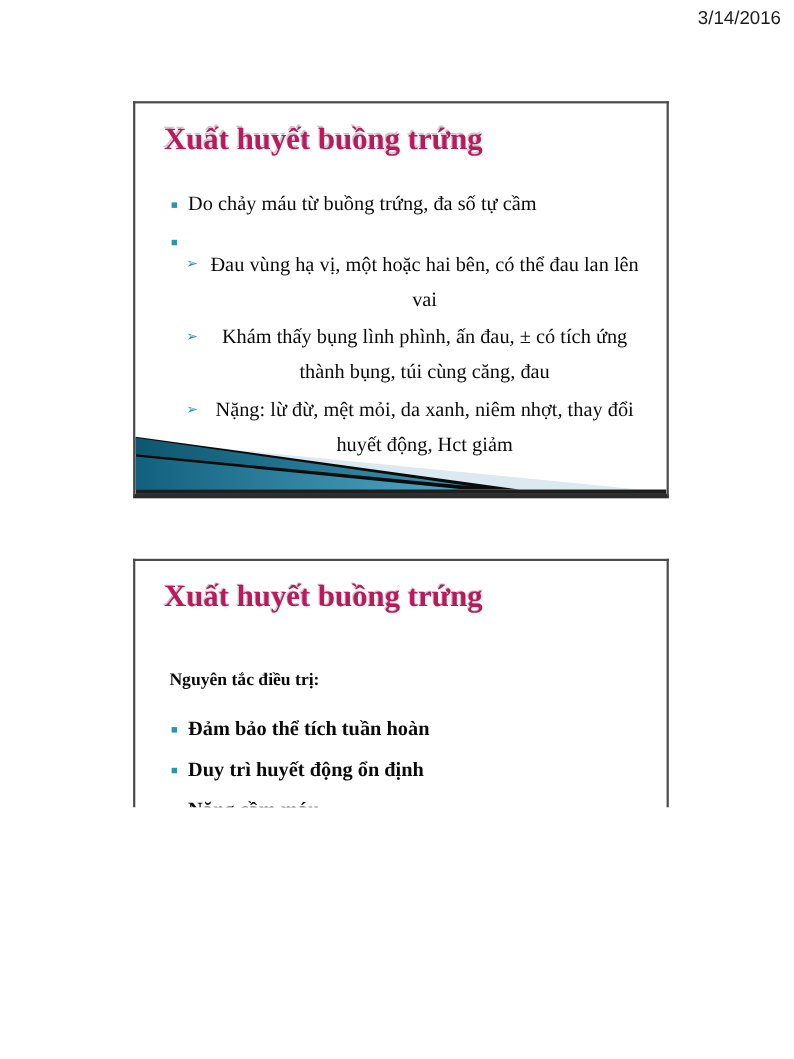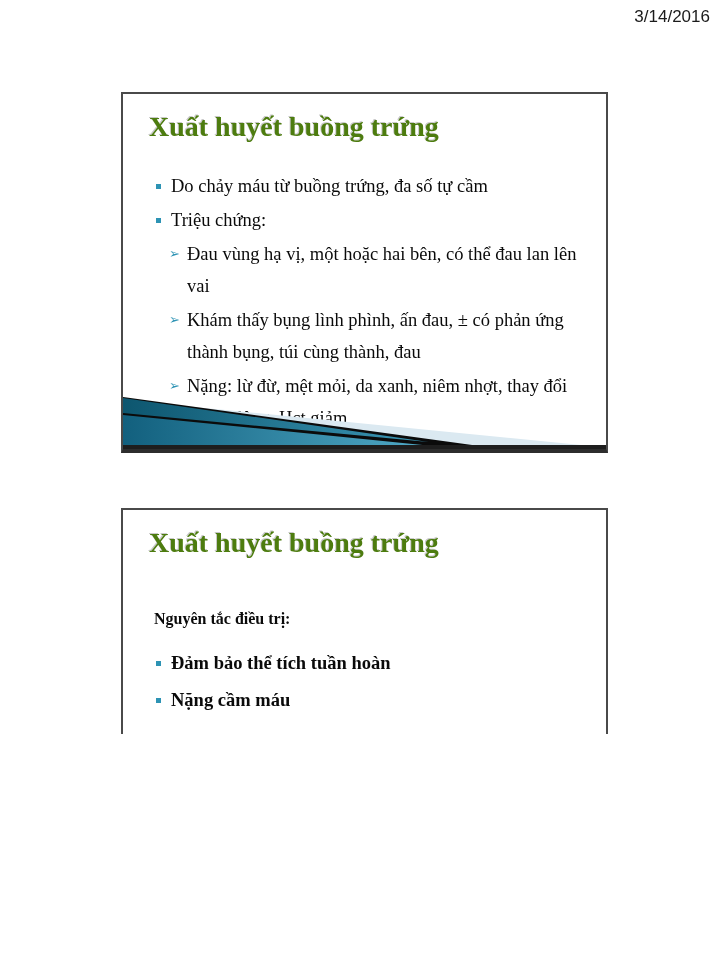--- a/index.html
+++ b/index.html
@@ -9,35 +9,35 @@
   .date{position:absolute;top:7px;right:12px;font-size:17px;color:#1b1b1b;
         font-family:"Liberation Sans",sans-serif;}
 
   .slide{position:absolute;left:121px;width:487px;background:#ffffff;box-sizing:border-box;
          border:2px solid #4a4a4a;border-bottom:4px solid #2d2d2d;overflow:hidden;}
   .slide1{top:92px;height:361px;}
   .slide2{top:508px;height:364px;}
 
   .slide-title{position:absolute;left:26px;top:14px;margin:0;
                font-family:"Liberation Serif",serif;font-weight:bold;font-size:28px;line-height:38px;
-               color:#4d7c0f;text-shadow:-1px -1px 0 #c9c9c9;}
+               color:#be185d;text-shadow:-1px -1px 0 #c9c9c9;}
 
   .content{position:absolute;left:33px;right:8px;list-style:none;margin:0;padding:0;
            font-family:"Liberation Serif",serif;font-size:18.5px;color:#0a0a0a;}
   .slide1 .content{top:76px;}
   .slide2 .content{top:137px;}
 
   .content li{display:flex;align-items:flex-start;line-height:32px;margin-bottom:2px;}
   .slide2 .content li{line-height:33px;margin-bottom:4px;font-weight:bold;}
 
   .m1{flex:none;width:5px;height:5px;background:#2d93b4;margin:14px 10px 0 0;}
   .lv2{margin-left:13px;}
   .m2{flex:none;width:18px;color:#2d93b4;font-size:13px;line-height:32px;
       font-family:"DejaVu Sans",sans-serif;}
-  .lv2 .t{max-width:398px;}
+  .lv2 .t{max-width:398px;text-align:center;}
 
   .heading{position:absolute;left:31px;top:100px;margin:0;
            font-family:"Liberation Serif",serif;font-weight:bold;font-size:16px;color:#0a0a0a;}
 
   .deco{position:absolute;left:0;bottom:0;width:100%;height:72px;display:block;}
 
   .footer{position:absolute;top:911px;left:40px;font-size:18px;color:#4d7c0f;
           font-family:"Liberation Sans",sans-serif;}
   .pagenum{position:absolute;top:911px;left:637px;font-size:16px;color:#6d28d9;
            font-family:"Liberation Sans",sans-serif;}
@@ -51,29 +51,28 @@
 
   <div class="slide slide1">
     <h1 class="slide-title">Xuất huyết buồng trứng</h1>
     <ul class="content">
       <li class="lv1">
         <span class="m1"></span>
         <span class="t">Do chảy máu từ buồng trứng, đa số tự cầm</span>
       </li>
       <li class="lv1">
         <span class="m1"></span>
-        <span class="t">Triệu chứng:</span>
       </li>
       <li class="lv2">
         <span class="m2">➢</span>
         <span class="t">Đau vùng hạ vị, một hoặc hai bên, có thể đau lan lên vai</span>
       </li>
       <li class="lv2">
         <span class="m2">➢</span>
-        <span class="t">Khám thấy bụng lình phình, ấn đau, ± có phản ứng thành bụng, túi cùng thành, đau</span>
+        <span class="t">Khám thấy bụng lình phình, ấn đau, ± có tích ứng thành bụng, túi cùng căng, đau</span>
       </li>
       <li class="lv2">
         <span class="m2">➢</span>
         <span class="t">Nặng: lừ đừ, mệt mỏi, da xanh, niêm nhợt, thay đổi huyết động, Hct giảm</span>
       </li>
     </ul>
     <svg class="deco" viewBox="0 0 487 72" preserveAspectRatio="none">
       <defs>
         <linearGradient id="gA1" x1="0" y1="0" x2="1" y2="0">
           <stop offset="0" stop-color="#12607e"></stop>
@@ -95,20 +94,24 @@
   <div class="slide slide2">
     <h1 class="slide-title">Xuất huyết buồng trứng</h1>
     <h2 class="heading">Nguyên tắc điều trị:</h2>
     <ul class="content">
       <li class="lv1">
         <span class="m1"></span>
         <span class="t">Đảm bảo thể tích tuần hoàn</span>
       </li>
       <li class="lv1">
         <span class="m1"></span>
+        <span class="t">Duy trì huyết động ổn định</span>
+      </li>
+      <li class="lv1">
+        <span class="m1"></span>
         <span class="t">Nặng cầm máu</span>
       </li>
     </ul>
     <svg class="deco" viewBox="0 0 487 72" preserveAspectRatio="none">
       <defs>
         <linearGradient id="gB1" x1="0" y1="0" x2="1" y2="0">
           <stop offset="0" stop-color="#12607e"></stop>
             <stop offset="1" stop-color="#4fa8c5"></stop>
         </linearGradient>
         <linearGradient id="gB2" x1="0" y1="0" x2="1" y2="0">

